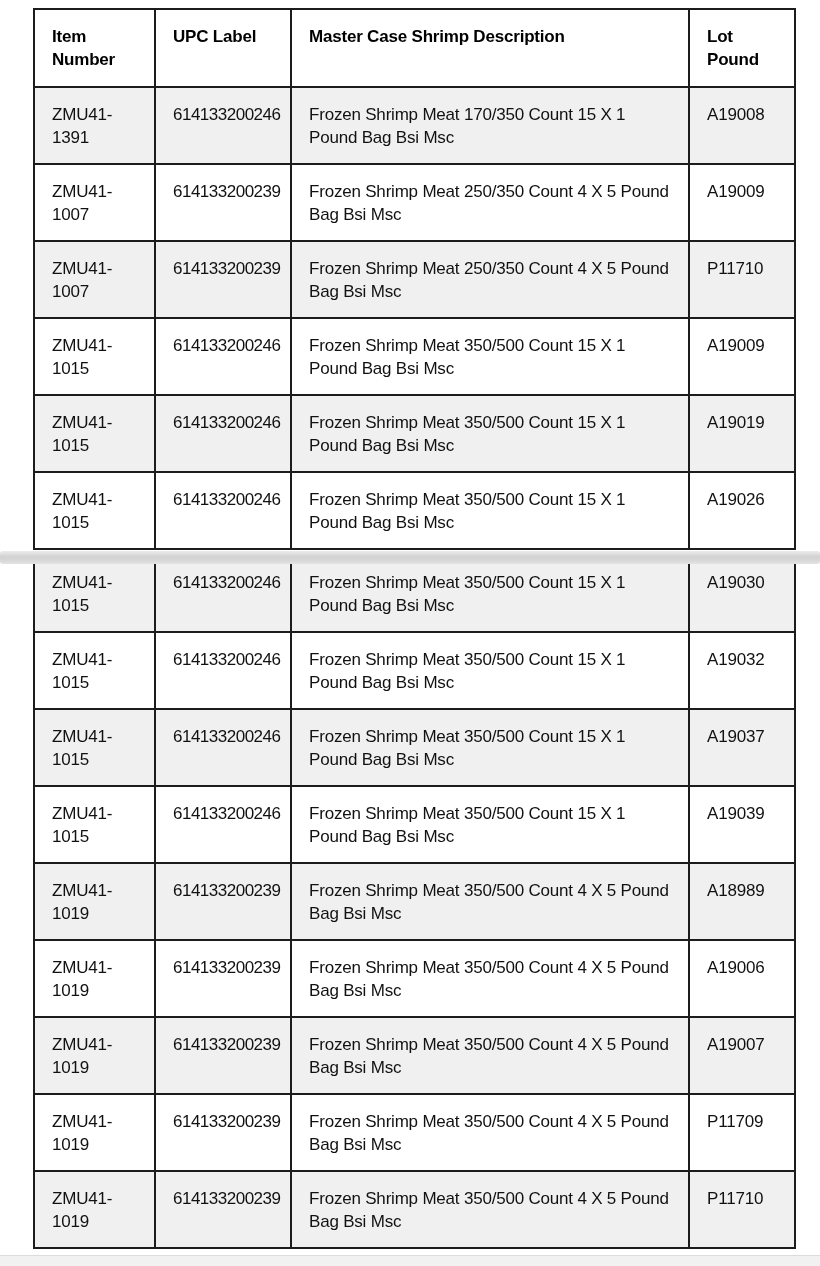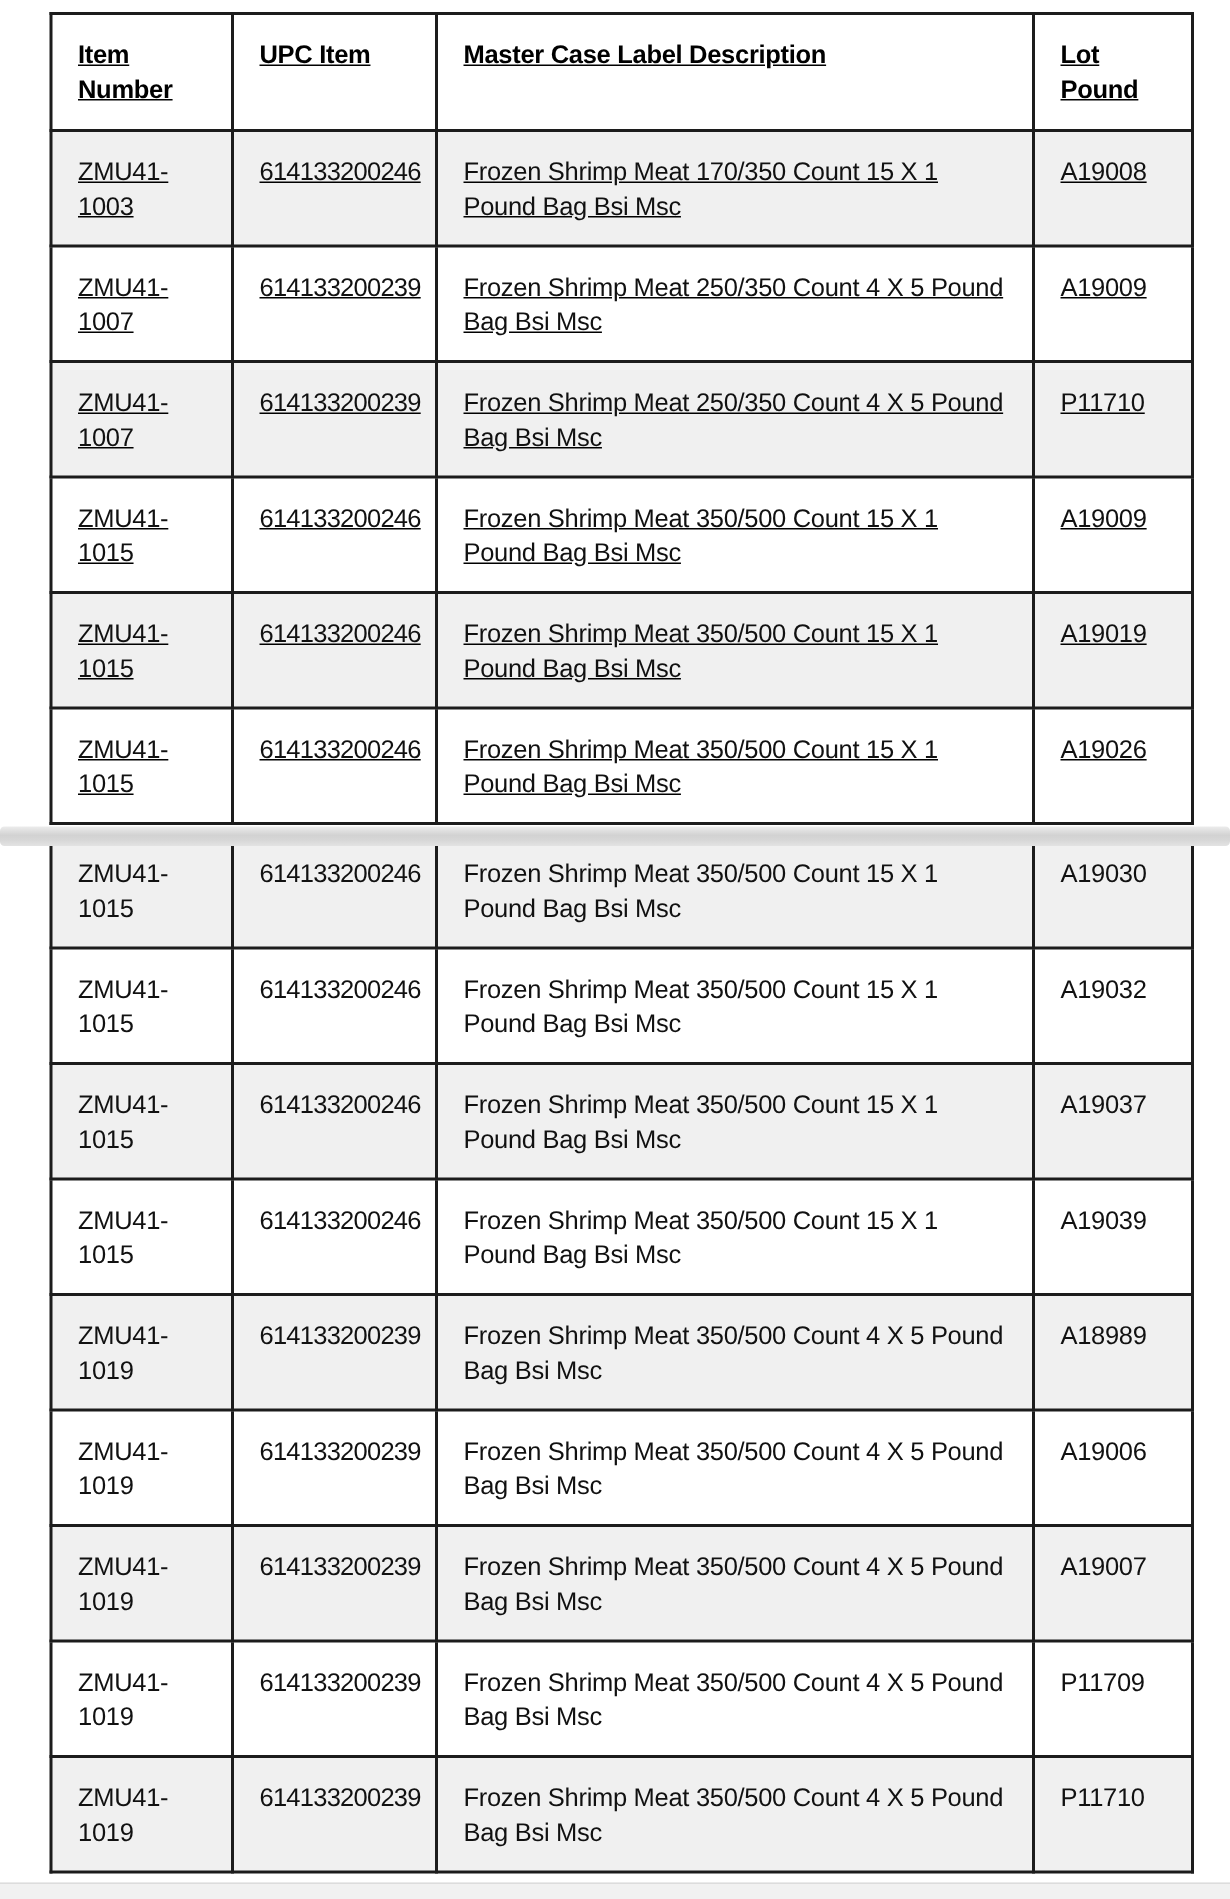--- a/index.html
+++ b/index.html
@@ -18,21 +18,21 @@
     background: #ffffff;
   }
   table.data-table {
     position: absolute;
     left: 33px;
     width: 761px;
     border-collapse: collapse;
     table-layout: fixed;
     background: #ffffff;
   }
-  table.part1 { top: 8px; text-decoration: underline; }
+  table.part1 { top: 8px; }
   table.part2 { top: 554px; }
   .data-table th, .data-table td {
     border: 2px solid #1c1c1c;
     vertical-align: top;
     text-align: left;
     padding: 15px 14px 8px 17px;
     font-size: 17px;
     line-height: 23px;
     color: #111111;
     letter-spacing: -0.2px;
@@ -73,28 +73,28 @@
   <table class="data-table part1">
     <colgroup>
       <col style="width:121px">
       <col style="width:136px">
       <col style="width:398px">
       <col style="width:106px">
     </colgroup>
     <thead>
       <tr>
         <th>Item Number</th>
-        <th>UPC Item</th>
-        <th>Master Case Label Description</th>
+        <th>UPC Label</th>
+        <th>Master Case Shrimp Description</th>
         <th>Lot Pound</th>
       </tr>
     </thead>
     <tbody id="tbody-part1">
         <tr>
-          <td>ZMU41-1003</td>
+          <td>ZMU41-1391</td>
           <td class="upc">614133200246</td>
           <td>Frozen Shrimp Meat 170/350 Count 15 X 1 Pound Bag Bsi Msc</td>
           <td>A19008</td>
         </tr>
         <tr>
           <td>ZMU41-1007</td>
           <td class="upc">614133200239</td>
           <td>Frozen Shrimp Meat 250/350 Count 4 X 5 Pound Bag Bsi Msc</td>
           <td>A19009</td>
         </tr>

